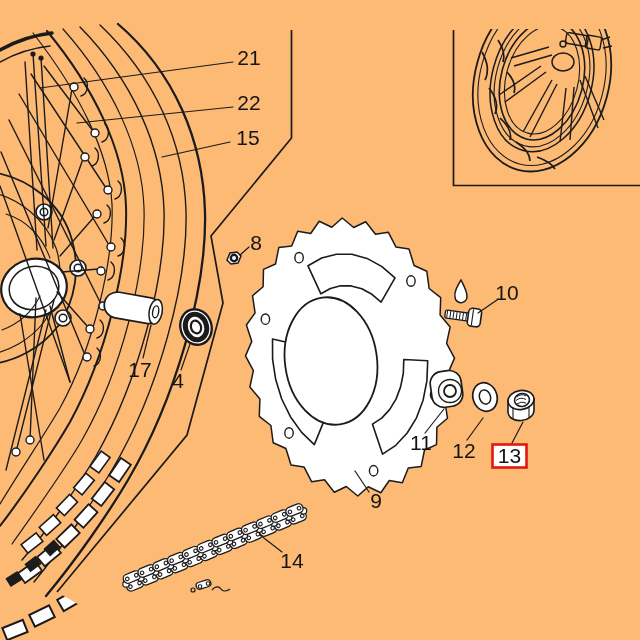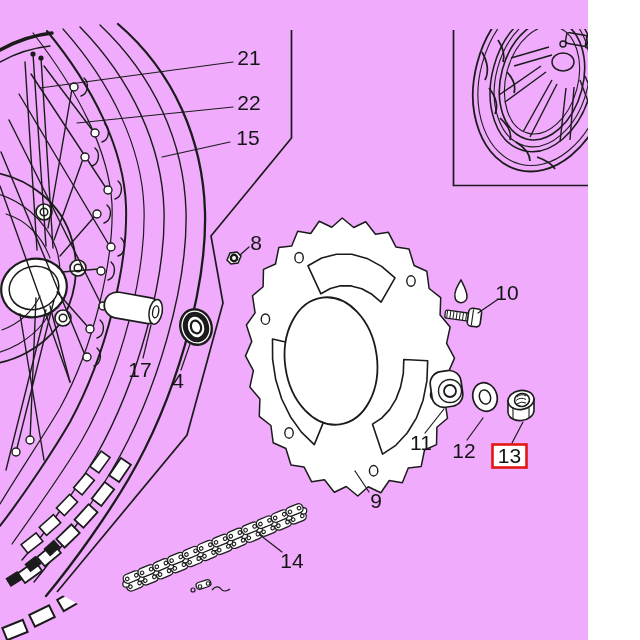--- a/index.html
+++ b/index.html
@@ -1,16 +1,16 @@
 <!DOCTYPE html>
 <html><head>
 <meta charset="utf-8">
 <style>
   html,body{margin:0;padding:0;background:#ffffff;}
-  .stage{position:relative;width:588px;height:640px;background:#f0abfc;overflow:hidden;
+  .stage{position:relative;width:640px;height:640px;background:#fdba74;overflow:hidden;
          font-family:"Liberation Sans",sans-serif;}
   svg{display:block}
   text.callout{font-family:"Liberation Sans",sans-serif;font-size:21px;fill:#141414;
                text-anchor:middle;}
 </style>
 </head>
 <body>
 
 <div class="stage">
 <svg id="cv" viewBox="0 0 640 640" width="640" height="640">

